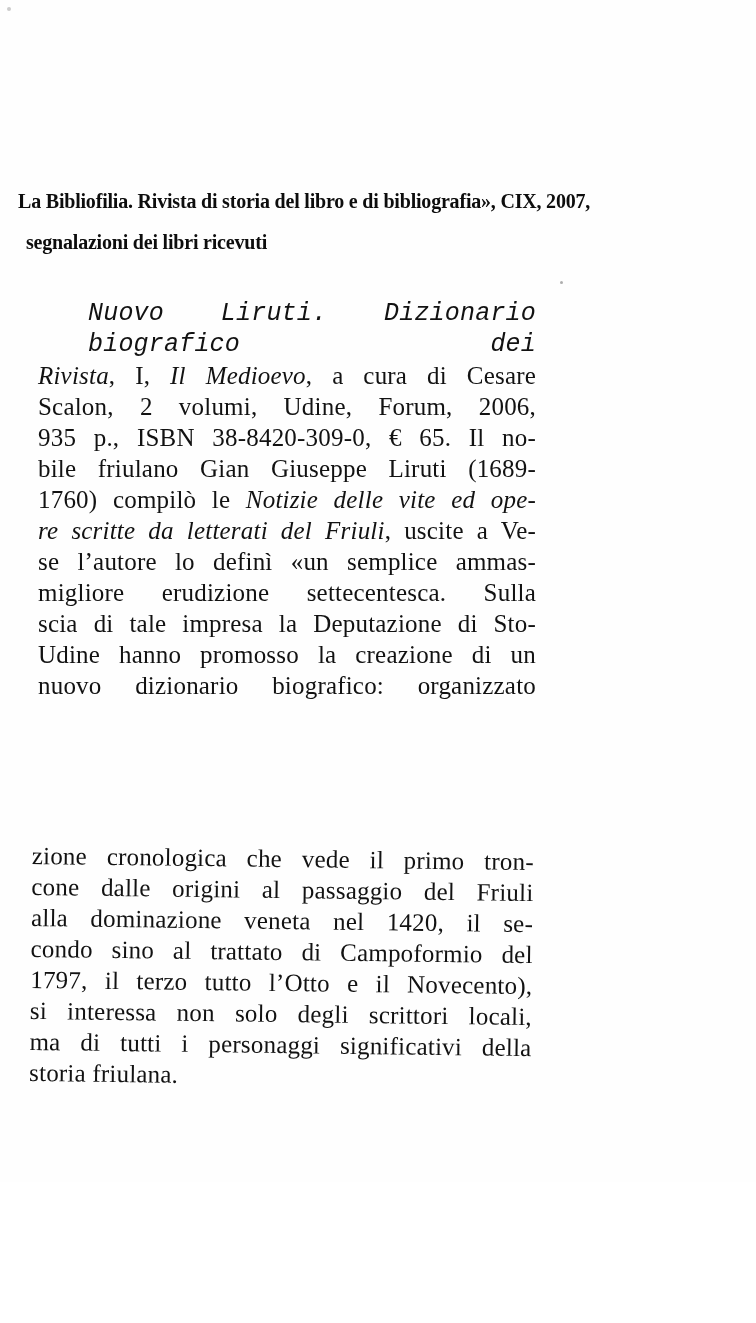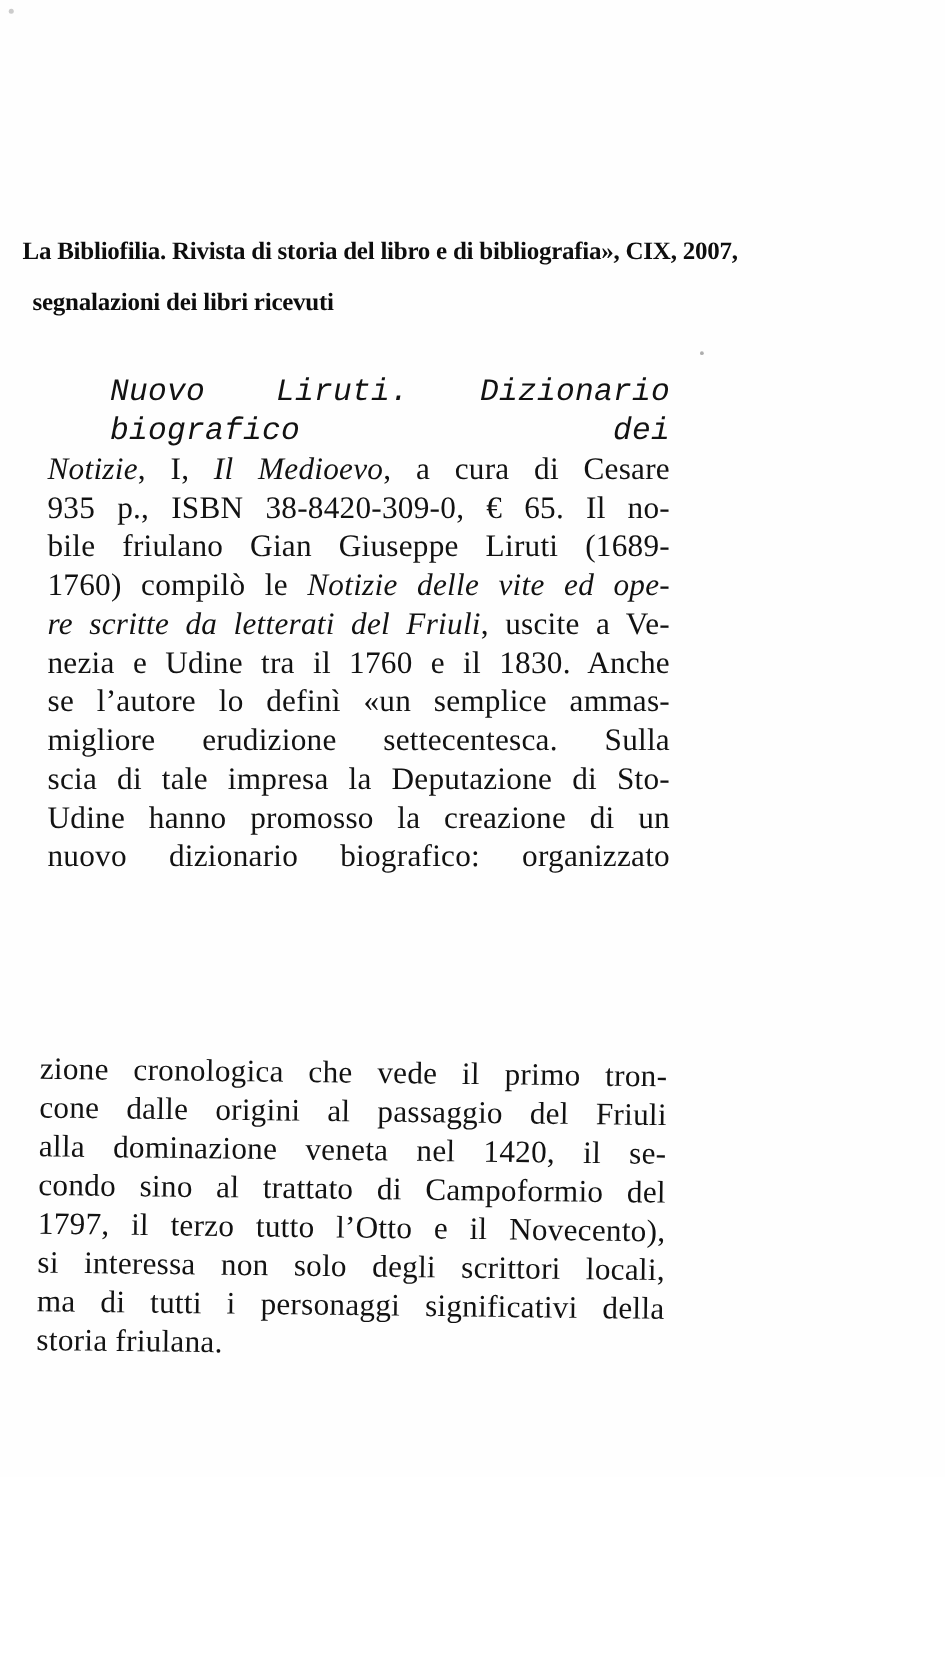--- a/index.html
+++ b/index.html
@@ -88,26 +88,26 @@
   <span class="speck speck-top"></span>
   <span class="speck speck-mid"></span>
 
   <div class="journal-header">
     <div class="hline1">La Bibliofilia. Rivista di storia del libro e di bibliografia», CIX, 2007,</div>
     <div class="hline2">segnalazioni dei libri ricevuti</div>
   </div>
 
   <div class="text-block block-1">
       <div class="line indent"><span class="it">Nuovo Liruti. Dizionario biografico dei</span></div>
-      <div class="line"><span class="it">Notizie</span><span>, I, </span><span class="it">Il Medioevo</span><span>, a cura di Cesare</span></div>
+      <div class="line"><span class="it">Rivista</span><span>, I, </span><span class="it">Il Medioevo</span><span>, a cura di Cesare</span></div>
+      <div class="line"><span>Scalon, 2 volumi, Udine, Forum, 2006,</span></div>
       <div class="line"><span>935 p., ISBN 38-8420-309-0, € 65. Il no-</span></div>
       <div class="line"><span>bile friulano Gian Giuseppe Liruti (1689-</span></div>
       <div class="line"><span>1760) compilò le </span><span class="it">Notizie delle vite ed ope-</span></div>
       <div class="line"><span class="it">re scritte da letterati del Friuli</span><span>, uscite a Ve-</span></div>
-      <div class="line"><span>nezia e Udine tra il 1760 e il 1830. Anche</span></div>
       <div class="line"><span>se l’autore lo definì «un semplice ammas-</span></div>
       <div class="line"><span>migliore erudizione settecentesca. Sulla</span></div>
       <div class="line"><span>scia di tale impresa la Deputazione di Sto-</span></div>
       <div class="line"><span>Udine hanno promosso la creazione di un</span></div>
       <div class="line"><span>nuovo dizionario biografico: organizzato</span></div>
     </div>
 
   <div class="text-block block-2">
       <div class="line"><span>zione cronologica che vede il primo tron-</span></div>
       <div class="line"><span>cone dalle origini al passaggio del Friuli</span></div>

